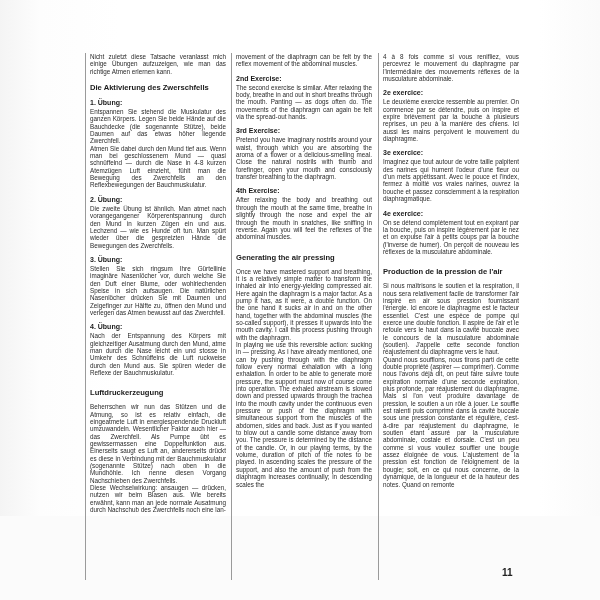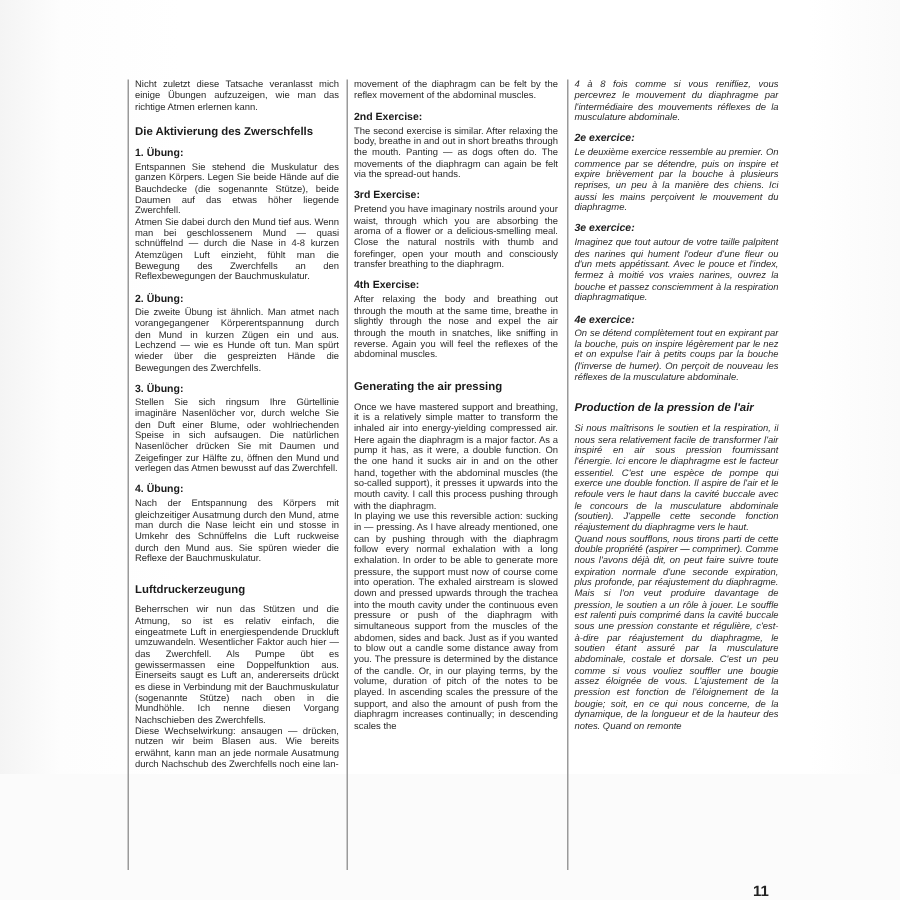--- a/index.html
+++ b/index.html
@@ -22,41 +22,41 @@
     border-left: 1px solid #9a9a9a;
     padding-left: 4px;
     font-size: 6.3px;
     line-height: 7.35px;
     text-align: justify;
     overflow: hidden;
     box-sizing: content-box;
   }
   .col-de { left: 85px; }
   .col-en { left: 231px; }
-  .col-fr { left: 378px; font-style: italic; }
+  .col-fr { left: 378px; }
   .col p { margin: 0; }
   .col h3 {
     margin: 7px 0 1px 0;
     font-size: 7px;
     line-height: 8px;
     font-weight: bold;
     color: #1a1a1a;
   }
   .col h2 {
     margin: 10px 0 6px 0;
     font-size: 7.6px;
     line-height: 9px;
     font-weight: bold;
     color: #1a1a1a;
   }
   .col h2.first { margin-top: 8px; }
   .gap-lg { margin-top: 12px !important; }
   .page-number {
     position: absolute; left: 502px; top: 567px;
-    font-size: 10px; font-weight: bold; color: #222; margin-top: 22px;
+    font-size: 10px; font-weight: bold; color: #222;
   }
 </style>
 </head>
 <body>
 
 <div class="page">
 
   <div class="col col-de">
     <p>Nicht zuletzt diese Tatsache veranlasst mich einige Übungen aufzuzeigen, wie man das richtige Atmen erlernen kann.</p>
     <h2 class="first">Die Aktivierung des Zwerschfells</h2>

